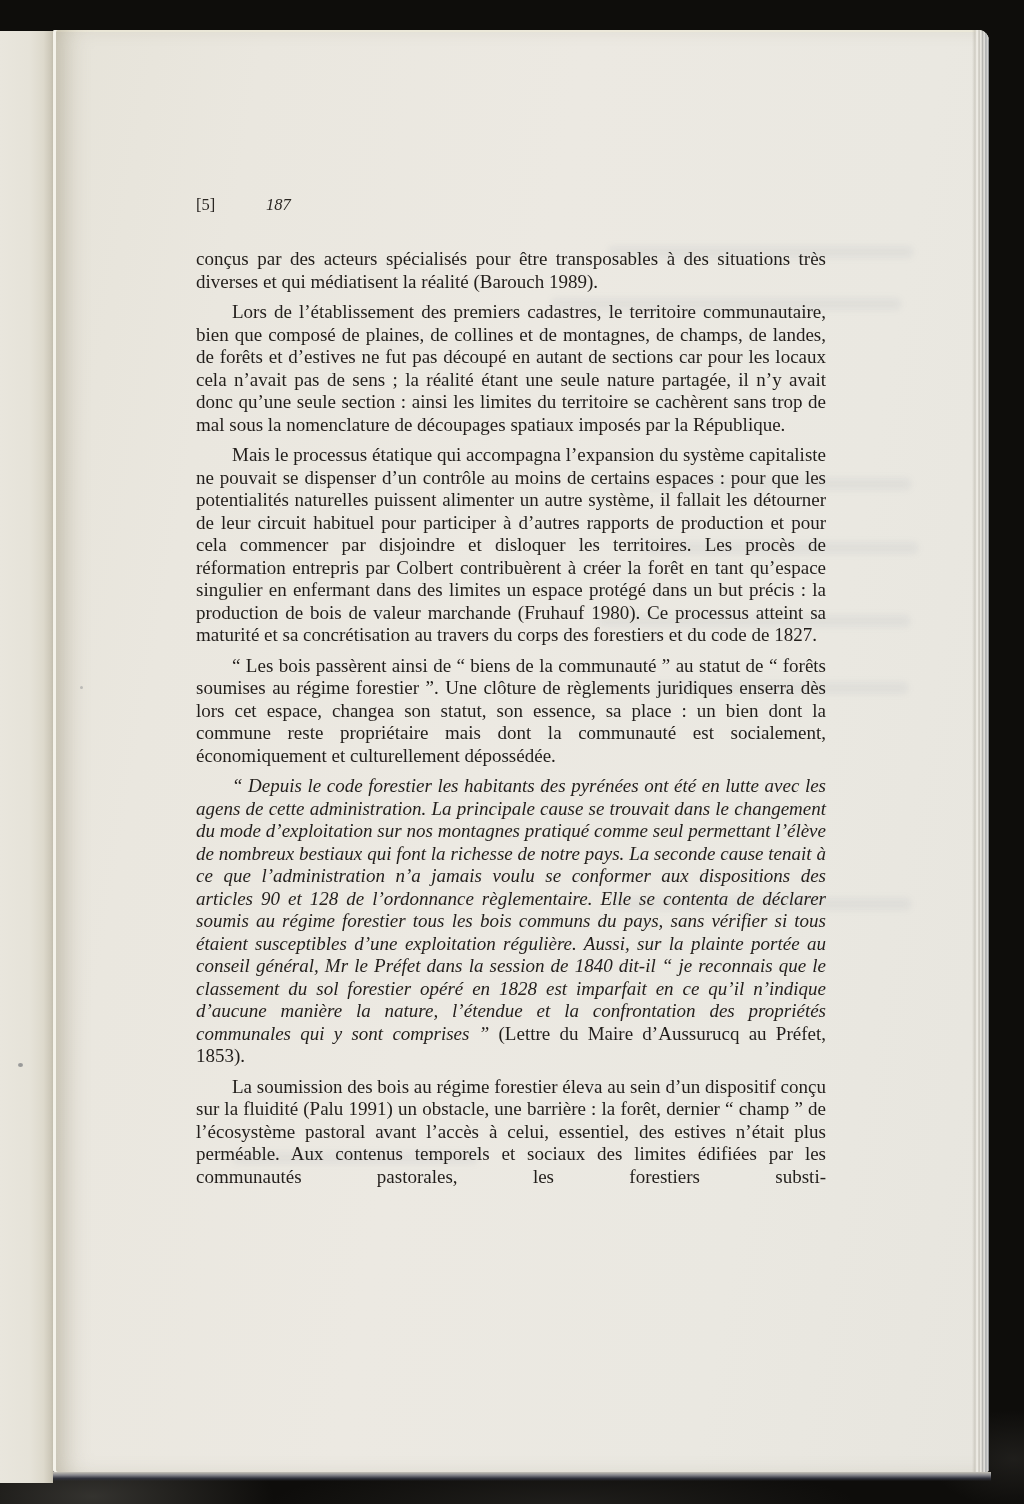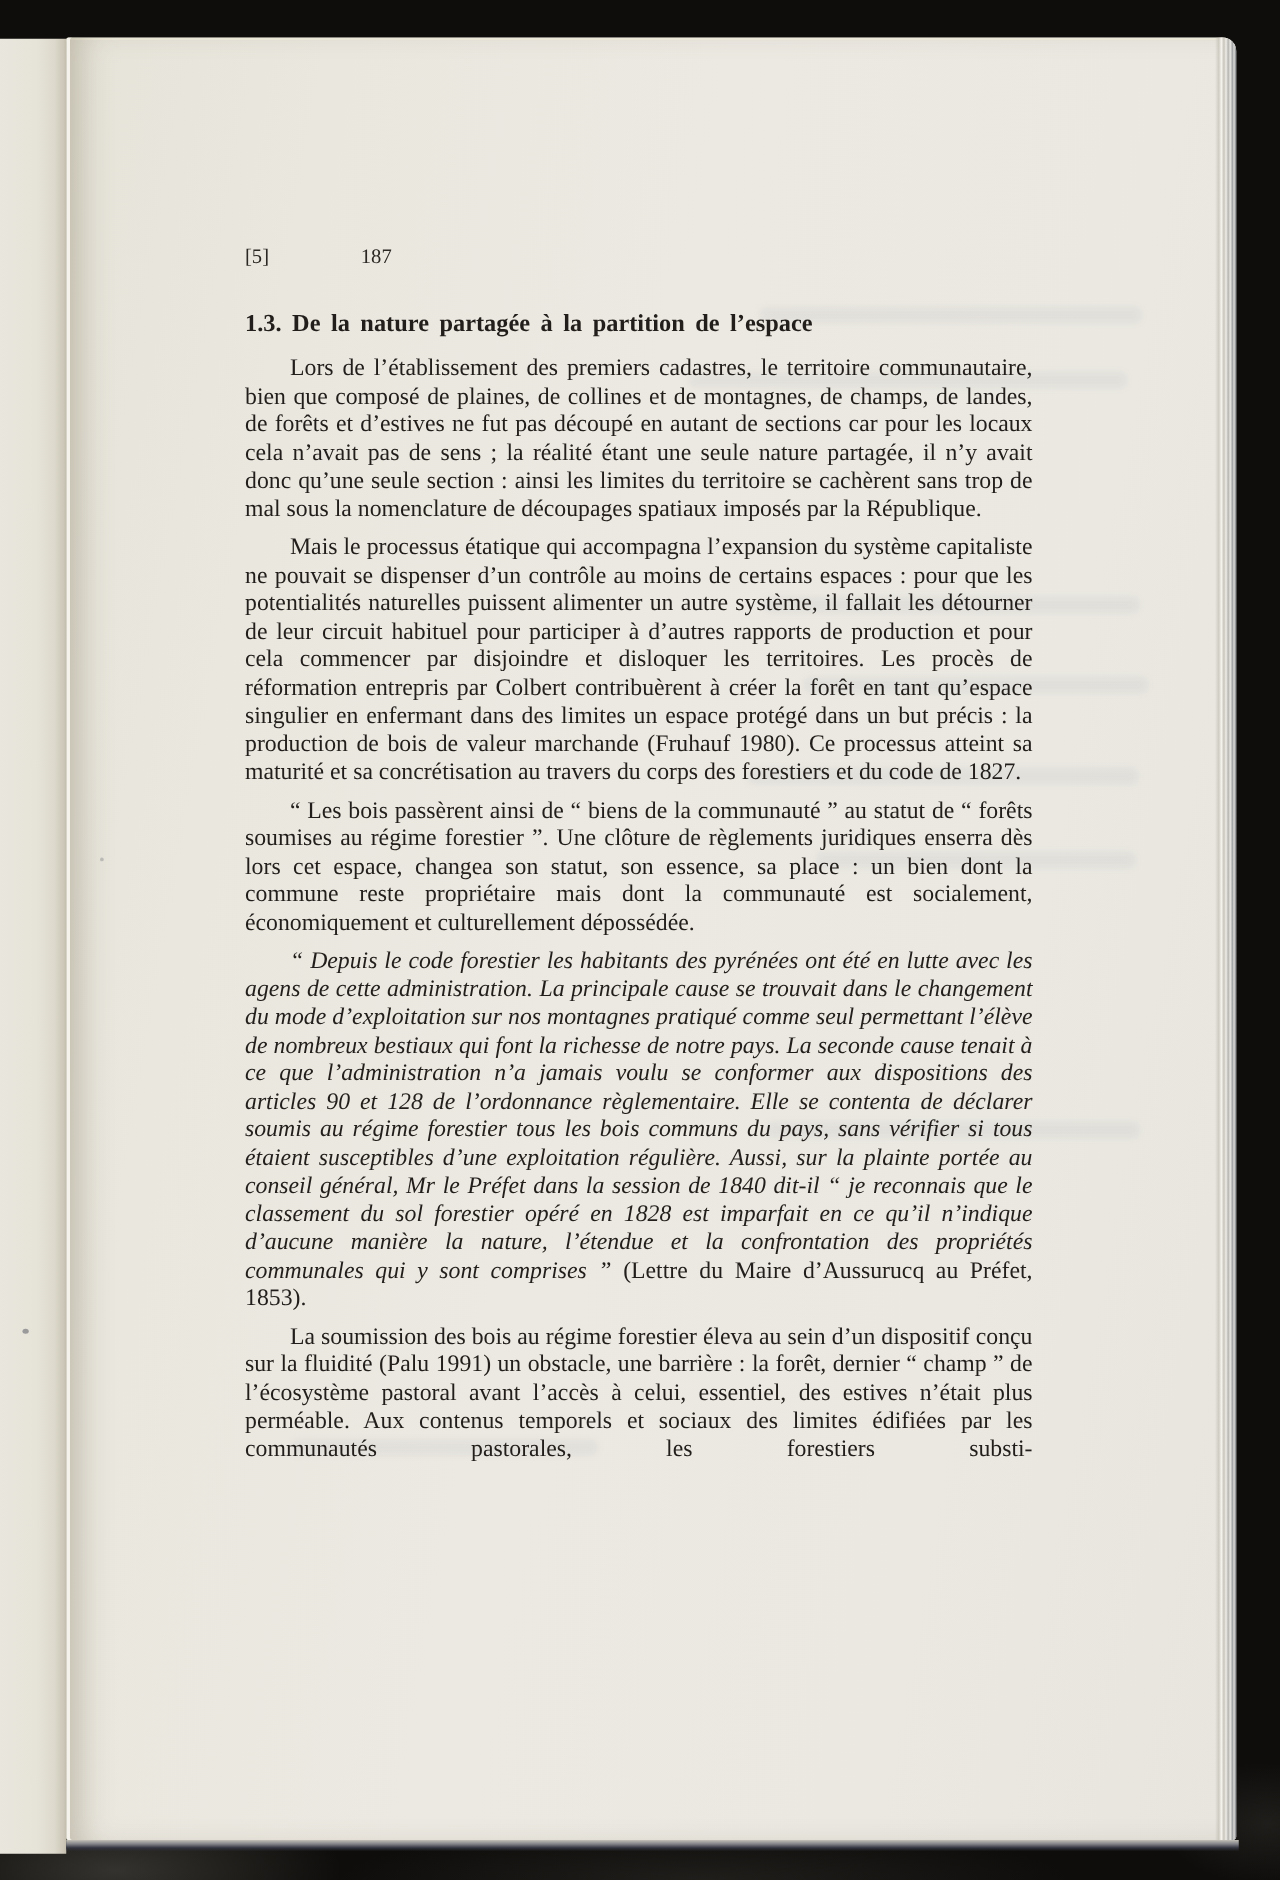--- a/index.html
+++ b/index.html
@@ -86,21 +86,21 @@
     color: #2b2723;
     margin-bottom: 33px;
   }
   .running-head .folio { width: 70px; text-align: left; }
   .running-head .title {
     flex: 1;
     text-align: center;
     letter-spacing: 0.6px;
     white-space: nowrap;
   }
-  .running-head .pagenum { width: 70px; text-align: center; }
+  .running-head .pagenum { width: 70px; text-align: left; font-style: italic; }
 
   .body-text { font-size: 19px; line-height: 22.5px; }
   .body-text p {
     margin: 8px 0 0 0;
     text-align: justify;
   }
   .body-text p:first-child { margin-top: 0; }
   .body-text p.indent { text-indent: 36px; }
   .body-text p.justify-last { text-align-last: justify; }
   .body-text h2.section-heading {
@@ -148,21 +148,21 @@
     <div class="ghost" style="left:600px; top:652px; width:255px; height:12px;"></div>
     <div class="ghost" style="left:560px; top:868px; width:298px; height:12px;"></div>
     <div class="ghost" style="left:180px; top:1122px; width:245px; height:12px;"></div>
 
     <div class="page-content">
       <div class="running-head">
         <span class="folio">[5]</span>
         <span class="pagenum">187</span>
       </div>
       <div class="body-text">
-          <h2 class="section-heading">1.3. De la nature partagée à la partition de l’espace</h2>
+          <p class=""><span class="seg-normal">conçus par des acteurs spécialisés pour être transposables à des situations très diverses et qui médiatisent la réalité (Barouch 1989).</span></p>
           <p class="indent"><span class="seg-normal">Lors de l’établissement des premiers cadastres, le territoire communautaire, bien que composé de plaines, de collines et de montagnes, de champs, de landes, de forêts et d’estives ne fut pas découpé en autant de sections car pour les locaux cela n’avait pas de sens ; la réalité étant une seule nature partagée, il n’y avait donc qu’une seule section : ainsi les limites du territoire se cachèrent sans trop de mal sous la nomenclature de découpages spatiaux imposés par la République.</span></p>
           <p class="indent"><span class="seg-normal">Mais le processus étatique qui accompagna l’expansion du système capitaliste ne pouvait se dispenser d’un contrôle au moins de certains espaces : pour que les potentialités naturelles puissent alimenter un autre système, il fallait les détourner de leur circuit habituel pour participer à d’autres rapports de production et pour cela commencer par disjoindre et disloquer les territoires. Les procès de réformation entrepris par Colbert contribuèrent à créer la forêt en tant qu’espace singulier en enfermant dans des limites un espace protégé dans un but précis : la production de bois de valeur marchande (Fruhauf 1980). Ce processus atteint sa maturité et sa concrétisation au travers du corps des forestiers et du code de 1827.</span></p>
           <p class="indent"><span class="seg-normal">“ Les bois passèrent ainsi de “ biens de la communauté ” au statut de “ forêts soumises au régime forestier ”. Une clôture de règlements juridiques enserra dès lors cet espace, changea son statut, son essence, sa place : un bien dont la commune reste propriétaire mais dont la communauté est socialement, économiquement et culturellement dépossédée.</span></p>
           <p class="indent"><span class="seg-italic">“ Depuis le code forestier les habitants des pyrénées ont été en lutte avec les agens de cette administration. La principale cause se trouvait dans le changement du mode d’exploitation sur nos montagnes pratiqué comme seul permettant l’élève de nombreux bestiaux qui font la richesse de notre pays. La seconde cause tenait à ce que l’administration n’a jamais voulu se conformer aux dispositions des articles 90 et 128 de l’ordonnance règlementaire. Elle se contenta de déclarer soumis au régime forestier tous les bois communs du pays, sans vérifier si tous étaient susceptibles d’une exploitation régulière. Aussi, sur la plainte portée au conseil général, Mr le Préfet dans la session de 1840 dit-il “ je reconnais que le classement du sol forestier opéré en 1828 est imparfait en ce qu’il n’indique d’aucune manière la nature, l’étendue et la confrontation des propriétés communales qui y sont comprises ” </span><span class="seg-normal">(Lettre du Maire d’Aussurucq au Préfet, 1853).</span></p>
           <p class="indent justify-last"><span class="seg-normal">La soumission des bois au régime forestier éleva au sein d’un dispositif conçu sur la fluidité (Palu 1991) un obstacle, une barrière : la forêt, dernier “ champ ” de l’écosystème pastoral avant l’accès à celui, essentiel, des estives n’était plus perméable. Aux contenus temporels et sociaux des limites édifiées par les communautés pastorales, les forestiers substi-</span></p>
         </div>
     </div>
 
     <div class="stack-edges"></div>
   </div>

